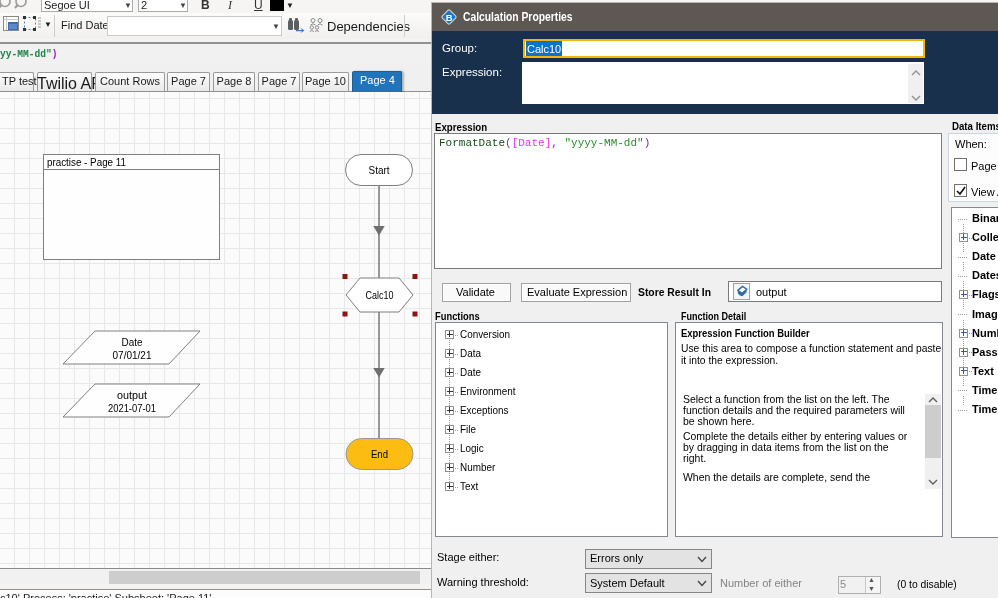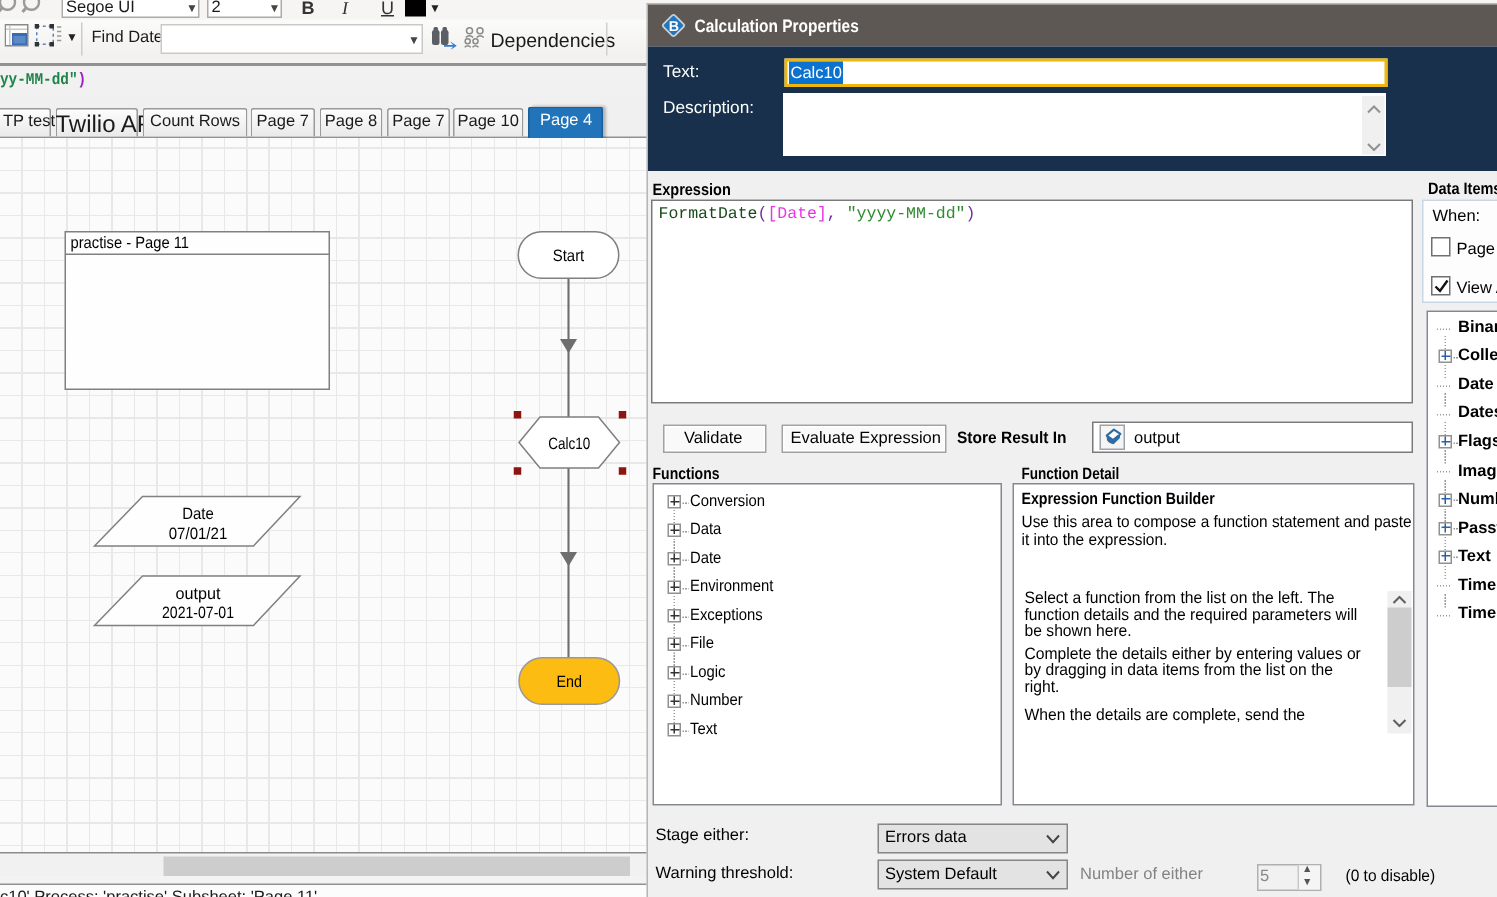--- a/index.html
+++ b/index.html
@@ -165,25 +165,25 @@
 <div class="abs" style="left:431px;top:2px;width:567px;height:596px;background:#f0f0f0;border-left:1px solid #b9b5b1;border-top:1px solid #b9b5b1;"></div>
 
 <div class="abs" style="left:432px;top:3px;width:566px;height:28px;background:#5d5853;"></div>
 <svg class="abs" style="left:439px;top:7px;" width="20" height="20" viewBox="0 0 20 20">
   <rect x="4.6" y="4.6" width="10.8" height="10.8" rx="1.5" transform="rotate(45 10 10)" fill="#2176bd" stroke="#cccccc" stroke-width="1.2"></rect>
   <text x="6.8" y="13.6" font-size="9.5" font-weight="bold" fill="#fff">B</text>
 </svg>
 <div class="abs nw" style="left:463px;top:10px;font-size:12px;font-weight:bold;color:#fff;transform:scaleX(0.86);transform-origin:0 50%;">Calculation Properties</div>
 
 <div class="abs" style="left:432px;top:31px;width:566px;height:83px;background:#18304c;"></div>
-<div class="abs nw" style="left:442px;top:42px;font-size:11.5px;color:#fff;">Text:</div>
+<div class="abs nw" style="left:442px;top:42px;font-size:11.5px;color:#fff;">Group:</div>
 <div class="abs" style="left:523px;top:39px;width:402px;height:19px;background:#fff;border:2px solid #edb70e;"></div>
 <div class="abs" style="left:526px;top:41px;width:36px;height:15px;background:#0b72d0;"></div>
 <div class="abs nw" style="left:527px;top:43px;font-size:11px;color:#fff;">Calc10</div>
-<div class="abs nw" style="left:442px;top:66px;font-size:11.5px;color:#fff;">Description:</div>
+<div class="abs nw" style="left:442px;top:66px;font-size:11.5px;color:#fff;">Expression:</div>
 <div class="abs" style="left:522px;top:62px;width:402px;height:42px;background:#fff;"></div>
 
 <div class="abs" style="left:908px;top:64px;width:15px;height:39px;background:#f0f0f0;"></div>
 <svg class="abs" style="left:911px;top:70px;" width="10" height="6">
     <path d="M1 5 L5 1 L9 5" fill="none" stroke="#929292" stroke-width="1.4"></path>
   </svg>
 <svg class="abs" style="left:911px;top:95px;" width="10" height="6">
     <path d="M1 1 L5 5 L9 1" fill="none" stroke="#929292" stroke-width="1.4"></path>
   </svg>
 
@@ -274,21 +274,21 @@
 <div class="abs" style="left:925px;top:405px;width:16px;height:53px;background:#cdcdcd;"></div>
 <svg class="abs" style="left:928px;top:397px;" width="10" height="6">
     <path d="M1 5 L5 1 L9 5" fill="none" stroke="#606060" stroke-width="1.4"></path>
   </svg>
 <svg class="abs" style="left:928px;top:479px;" width="10" height="6">
     <path d="M1 1 L5 5 L9 1" fill="none" stroke="#606060" stroke-width="1.4"></path>
   </svg>
 
 <div class="abs nw lbl11" style="left:437px;top:551px;">Stage either:</div>
 <div class="abs" style="left:585px;top:549px;width:127px;height:20px;background:#e3e3e3;border:1px solid #868686;"></div>
-<div class="abs nw lbl11" style="left:590px;top:552px;">Errors data</div>
+<div class="abs nw lbl11" style="left:590px;top:552px;">Errors only</div>
 <svg class="abs" style="left:697px;top:556px;" width="10" height="7">
     <path d="M1 1 L5 5.5 L9 1" fill="none" stroke="#444" stroke-width="1.3"></path>
   </svg>
 <div class="abs nw lbl11" style="left:437px;top:576px;">Warning threshold:</div>
 <div class="abs" style="left:585px;top:573px;width:127px;height:20px;background:#e3e3e3;border:1px solid #868686;"></div>
 <div class="abs nw lbl11" style="left:590px;top:577px;">System Default</div>
 <svg class="abs" style="left:697px;top:580px;" width="10" height="7">
     <path d="M1 1 L5 5.5 L9 1" fill="none" stroke="#444" stroke-width="1.3"></path>
   </svg>
 <div class="abs nw" style="left:720px;top:577px;font-size:11px;color:#838383;">Number of either</div>

